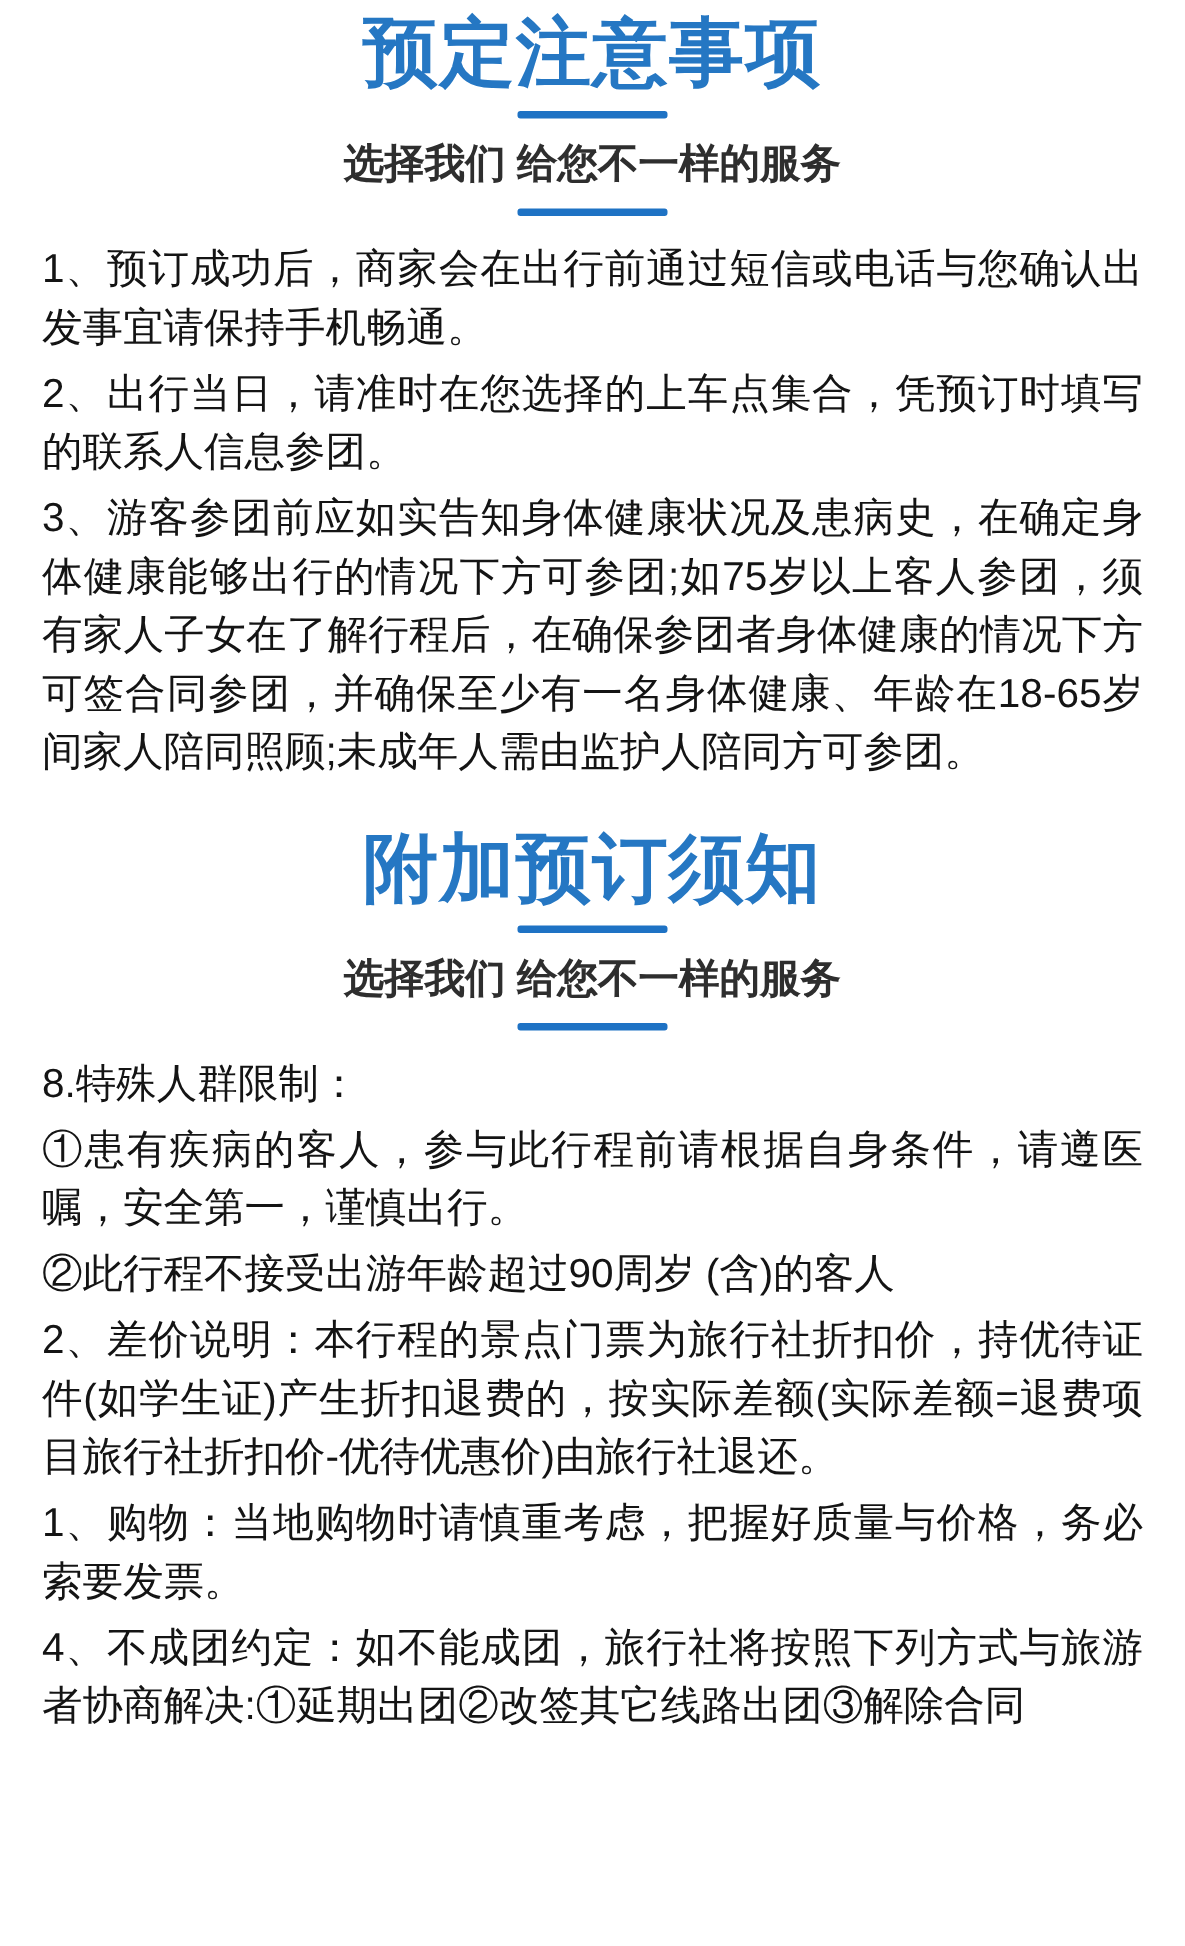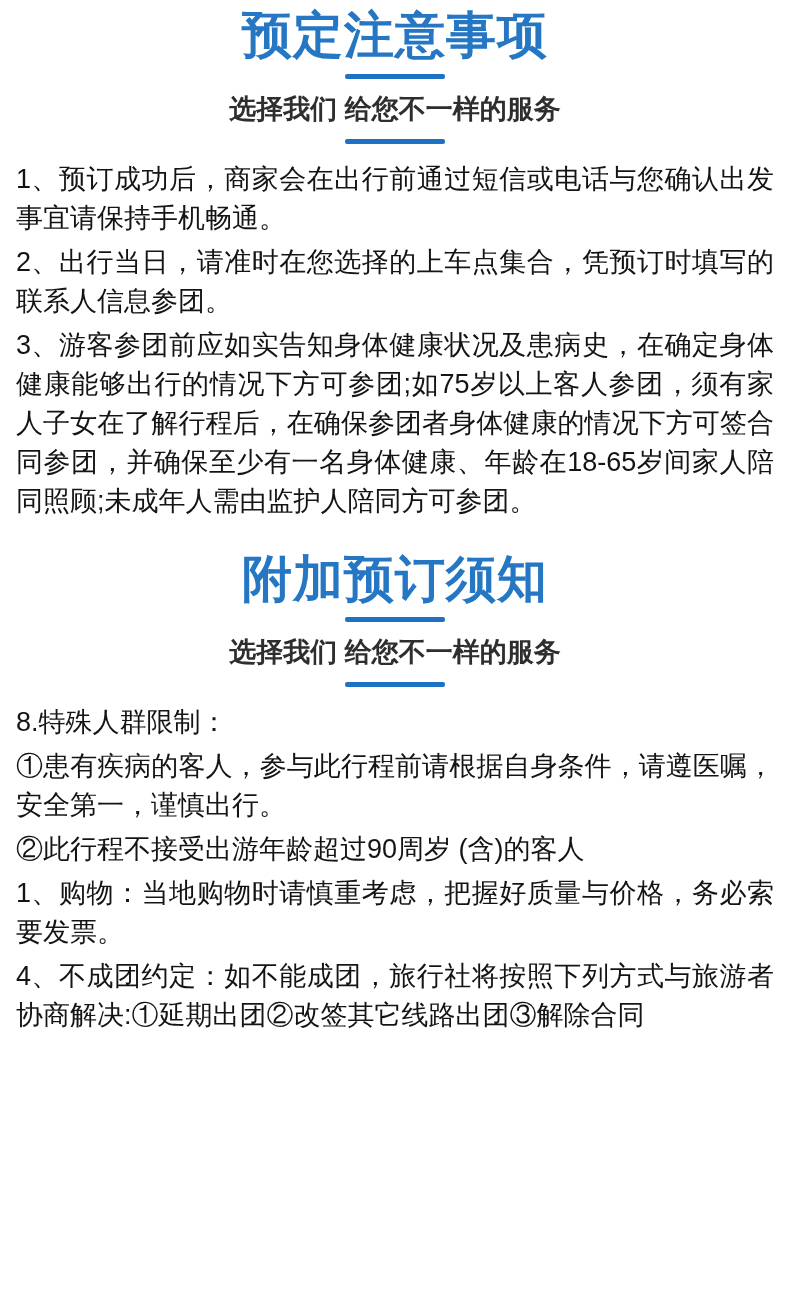--- a/index.html
+++ b/index.html
@@ -39,21 +39,21 @@
     background: #1e72c4;
   }
   .subtitle-text {
     font-size: 27px;
     font-weight: bold;
     color: #2e2e2e;
     white-space: nowrap;
   }
   .content {
     margin-top: 16px;
-    padding: 0 16px;
+    padding: 0 28px;
   }
   .content p {
     margin: 0 0 5px 0;
     font-size: 27px;
     line-height: 39px;
     color: #141414;
     text-align: justify;
     text-justify: inter-ideograph;
     font-weight: 400;
   }
@@ -79,16 +79,17 @@
   <h1 class="section-title" style="color: rgb(37, 119, 195);">附加预订须知</h1>
   <div class="subtitle-row">
     <span class="subtitle-line" style="background: rgb(30, 114, 196);"></span>
     <span class="subtitle-text">选择我们 给您不一样的服务</span>
     <span class="subtitle-line" style="background: rgb(30, 114, 196);"></span>
   </div>
   <div class="content">
     <p>8.特殊人群限制：</p>
     <p>①患有疾病的客人，参与此行程前请根据自身条件，请遵医嘱，安全第一，谨慎出行。</p>
     <p>②此行程不接受出游年龄超过90周岁 (含)的客人</p>
+    <p>2、差价说明：本行程的景点门票为旅行社折扣价，持优待证件(如学生证)产生折扣退费的，按实际差额(实际差额=退费项目旅行社折扣价-优待优惠价)由旅行社退还。</p>
     <p>1、购物：当地购物时请慎重考虑，把握好质量与价格，务必索要发票。</p>
     <p>4、不成团约定：如不能成团，旅行社将按照下列方式与旅游者协商解决:①延期出团②改签其它线路出团③解除合同</p>
   </div>
 </div>
 
 </body></html>

